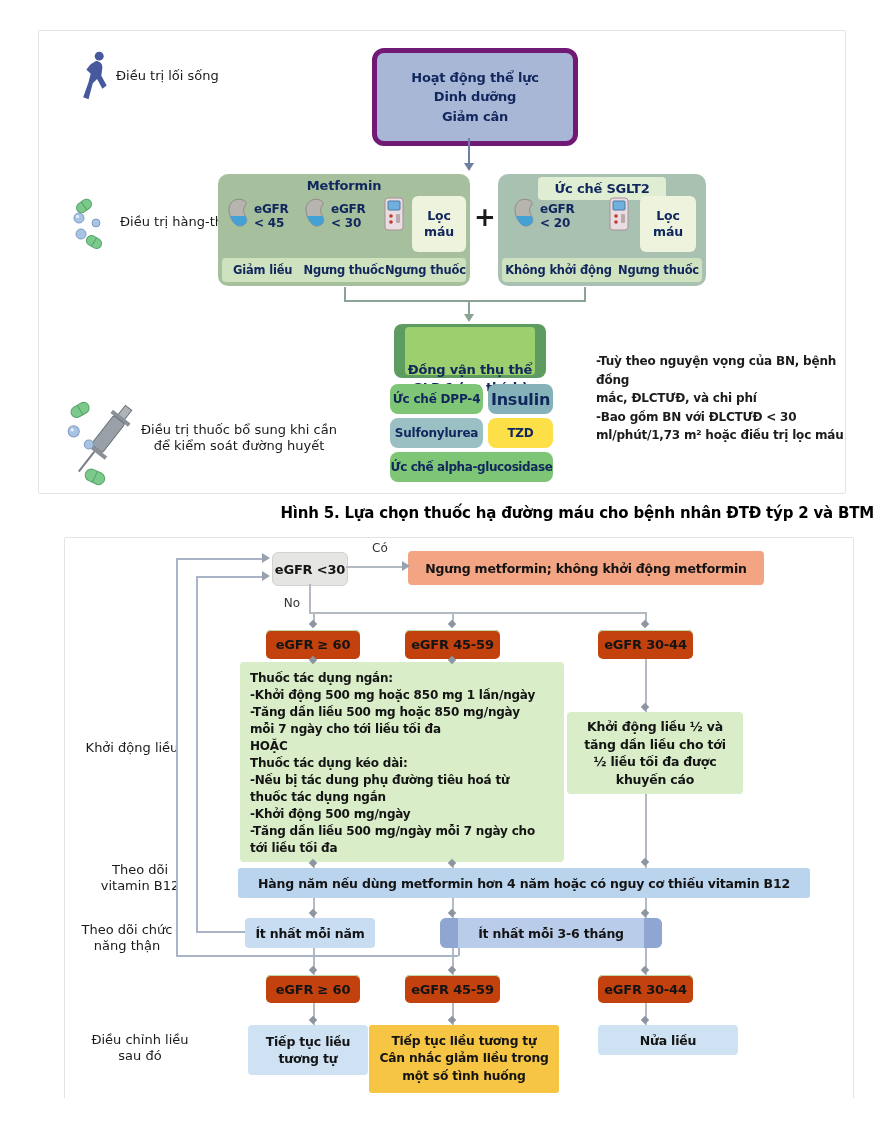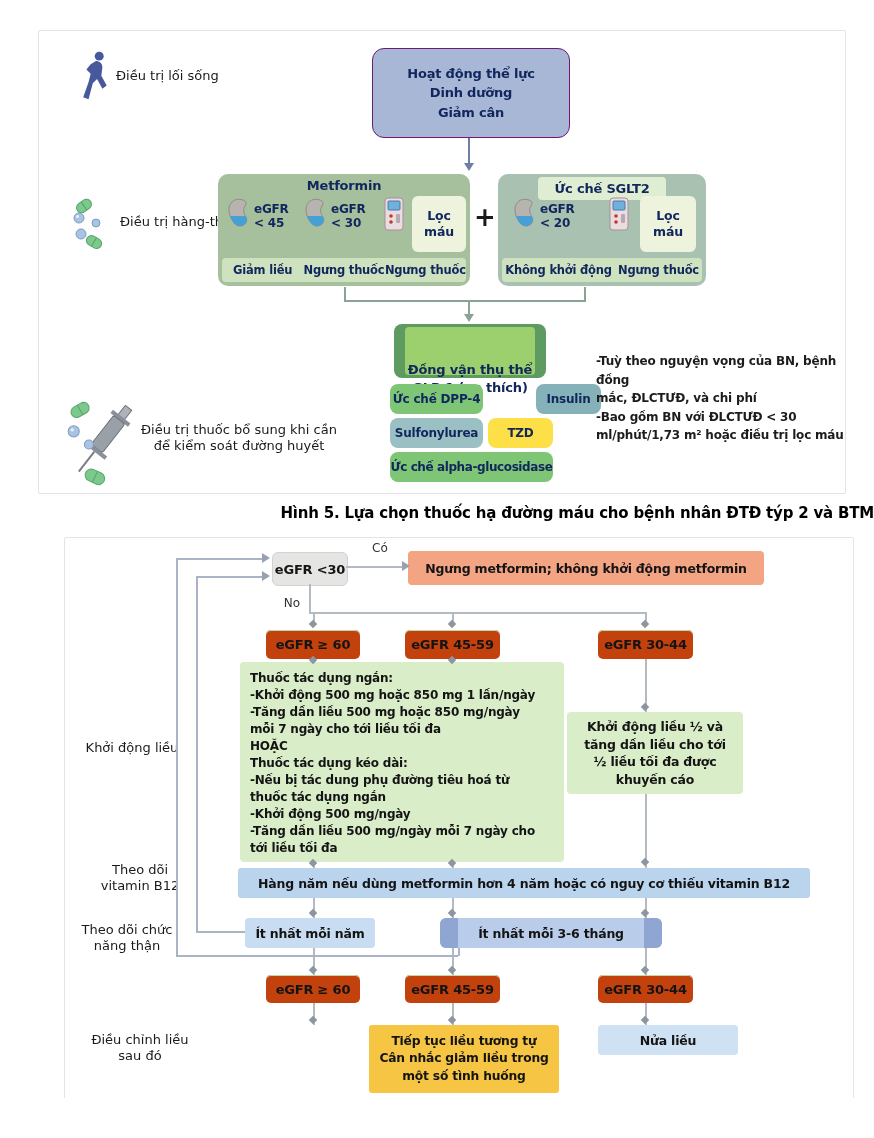--- a/index.html
+++ b/index.html
@@ -35,21 +35,21 @@
   <div class="abs" style="left:80px;top:50px;width:32px;height:56px;">
     <svg width="32" height="56" viewBox="0 0 30 52">
         <g fill="#47589c">
       <circle cx="18" cy="5.5" r="4.2"></circle>
       <path d="M15 10 C 18 10 21 12 21 16 L20 24 L25 33 L21 36 L16 27 L12 31 L8 46 L3 44 L8 30 L10 22 L6 18 L10 13 Z"></path>
     </g>
       </svg>
   </div>
   <div class="abs lbl" style="left:116px;top:68px;width:140px;">Điều trị lối sống</div>
 
-  <div class="abs flexc pre navy" style="left:372px;top:48px;width:196px;height:88px;background:#a9b7d7;border:1px solid #701a75;border-radius:12px;font-size:13px;line-height:1.5;">Hoạt động thể lực
+  <div class="abs flexc pre navy" style="left:372px;top:48px;width:196px;height:88px;background:#a9b7d7;border:5px solid #701a75;border-radius:12px;font-size:13px;line-height:1.5;">Hoạt động thể lực
 Dinh dưỡng
 Giảm cân</div>
   <div class="abs" style="left:468px;top:138px;width:2px;height:26px;background:#6f7fa3;"></div>
   <div class="abs arr-d" style="left:464px;top:163px;"></div>
 
   <div class="abs" style="left:70px;top:192px;width:48px;height:60px;">
     <svg width="48" height="60" viewBox="0 0 48 60">
       <g transform="rotate(-35 14 14)">
           <rect x="6" y="9" width="16" height="10" rx="5" fill="#7bc98b" stroke="#57a46b"></rect>
           <line x1="14" y1="9" x2="14" y2="19" stroke="#57a46b"></line>
@@ -149,21 +149,21 @@
   <div class="abs" style="left:344px;top:300px;width:242px;height:2px;background:#8ba394;"></div>
   <div class="abs" style="left:468px;top:300px;width:2px;height:15px;background:#8ba394;"></div>
   <div class="abs arr-d2" style="left:464px;top:314px;"></div>
 
   <div class="abs" style="left:394px;top:324px;width:152px;height:54px;background:#5d9b61;border-radius:8px;">
     <div class="abs" style="left:11px;top:3px;right:11px;bottom:3px;background:#9ccf6e;border-radius:4px;"></div>
     <div class="abs flexc pre navy" style="left:0;top:0;width:152px;height:54px;font-size:13px;line-height:1.35;margin-top:28px;">Đồng vận thụ thể
 GLP-1 (ưa thích)</div>
   </div>
   <div class="abs flexc navy" style="left:390px;top:384px;width:93px;height:30px;background:#7ec675;border-radius:8px;font-size:12px;">Ức chế DPP-4</div>
-  <div class="abs flexc navy" style="left:488px;top:384px;width:65px;height:30px;background:#85b2b8;border-radius:8px;font-size:12px;margin-left:48px;">Insulin</div>
+  <div class="abs flexc navy" style="left:488px;top:384px;width:65px;height:30px;background:#85b2b8;border-radius:8px;font-size:16px;">Insulin</div>
   <div class="abs flexc navy" style="left:390px;top:418px;width:93px;height:30px;background:#9bc0c4;border-radius:8px;font-size:12px;">Sulfonylurea</div>
   <div class="abs flexc navy" style="left:488px;top:418px;width:65px;height:30px;background:#fde047;border-radius:8px;font-size:12px;">TZD</div>
   <div class="abs flexc navy" style="left:390px;top:452px;width:163px;height:30px;background:#7ec675;border-radius:8px;font-size:12px;letter-spacing:-0.4px;">Ức chế alpha-glucosidase</div>
 
   <div class="abs pre" style="left:596px;top:352px;width:254px;font-size:12px;font-weight:600;color:#1c1c1c;line-height:1.55;letter-spacing:-0.2px;">-Tuỳ theo nguyện vọng của BN, bệnh đồng
 mắc, ĐLCTƯĐ, và chi phí
 -Bao gồm BN với ĐLCTƯĐ &lt; 30
 ml/phút/1,73 m² hoặc điều trị lọc máu</div>
 
   <div class="abs" style="left:64px;top:396px;width:74px;height:96px;">
@@ -226,20 +226,22 @@
   <div class="abs" style="left:440px;top:918px;width:222px;height:30px;background:#b9cdea;border-radius:6px;">
     <div class="abs" style="left:0;top:0;width:18px;height:30px;background:#8fa6d2;border-radius:6px 0 0 6px;"></div>
     <div class="abs" style="right:0;top:0;width:18px;height:30px;background:#8fa6d2;border-radius:0 6px 6px 0;"></div>
     <div class="abs flexc bk" style="left:0;top:0;width:222px;height:30px;font-size:12.5px;">Ít nhất mỗi 3-6 tháng</div>
   </div>
 
   <div class="abs flexc bk node" style="left:266px;top:975px;width:94px;height:28px;">eGFR ≥ 60</div>
   <div class="abs flexc bk node" style="left:405px;top:975px;width:95px;height:28px;">eGFR 45-59</div>
   <div class="abs flexc bk node" style="left:598px;top:975px;width:95px;height:28px;">eGFR 30-44</div>
 
+  <div class="abs flexc pre bk bluebox" style="left:248px;top:1025px;width:120px;height:50px;line-height:1.4;">Tiếp tục liều
+tương tự</div>
   <div class="abs flexc pre bk" style="left:369px;top:1025px;width:190px;height:68px;background:#f6c544;border-radius:3px;font-size:12.3px;line-height:1.4;letter-spacing:-0.2px;">Tiếp tục liều tương tự
 Cân nhắc giảm liều trong
 một số tình huống</div>
   <div class="abs flexc bk bluebox" style="left:598px;top:1025px;width:140px;height:30px;">Nửa liều</div>
 
   <div class="abs lbl" style="left:62px;top:740px;width:140px;text-align:center;">Khởi động liều</div>
   <div class="abs pre lbl" style="left:70px;top:862px;width:140px;text-align:center;">Theo dõi
 vitamin B12</div>
   <div class="abs pre lbl" style="left:52px;top:922px;width:150px;text-align:center;">Theo dõi chức
 năng thận</div>

